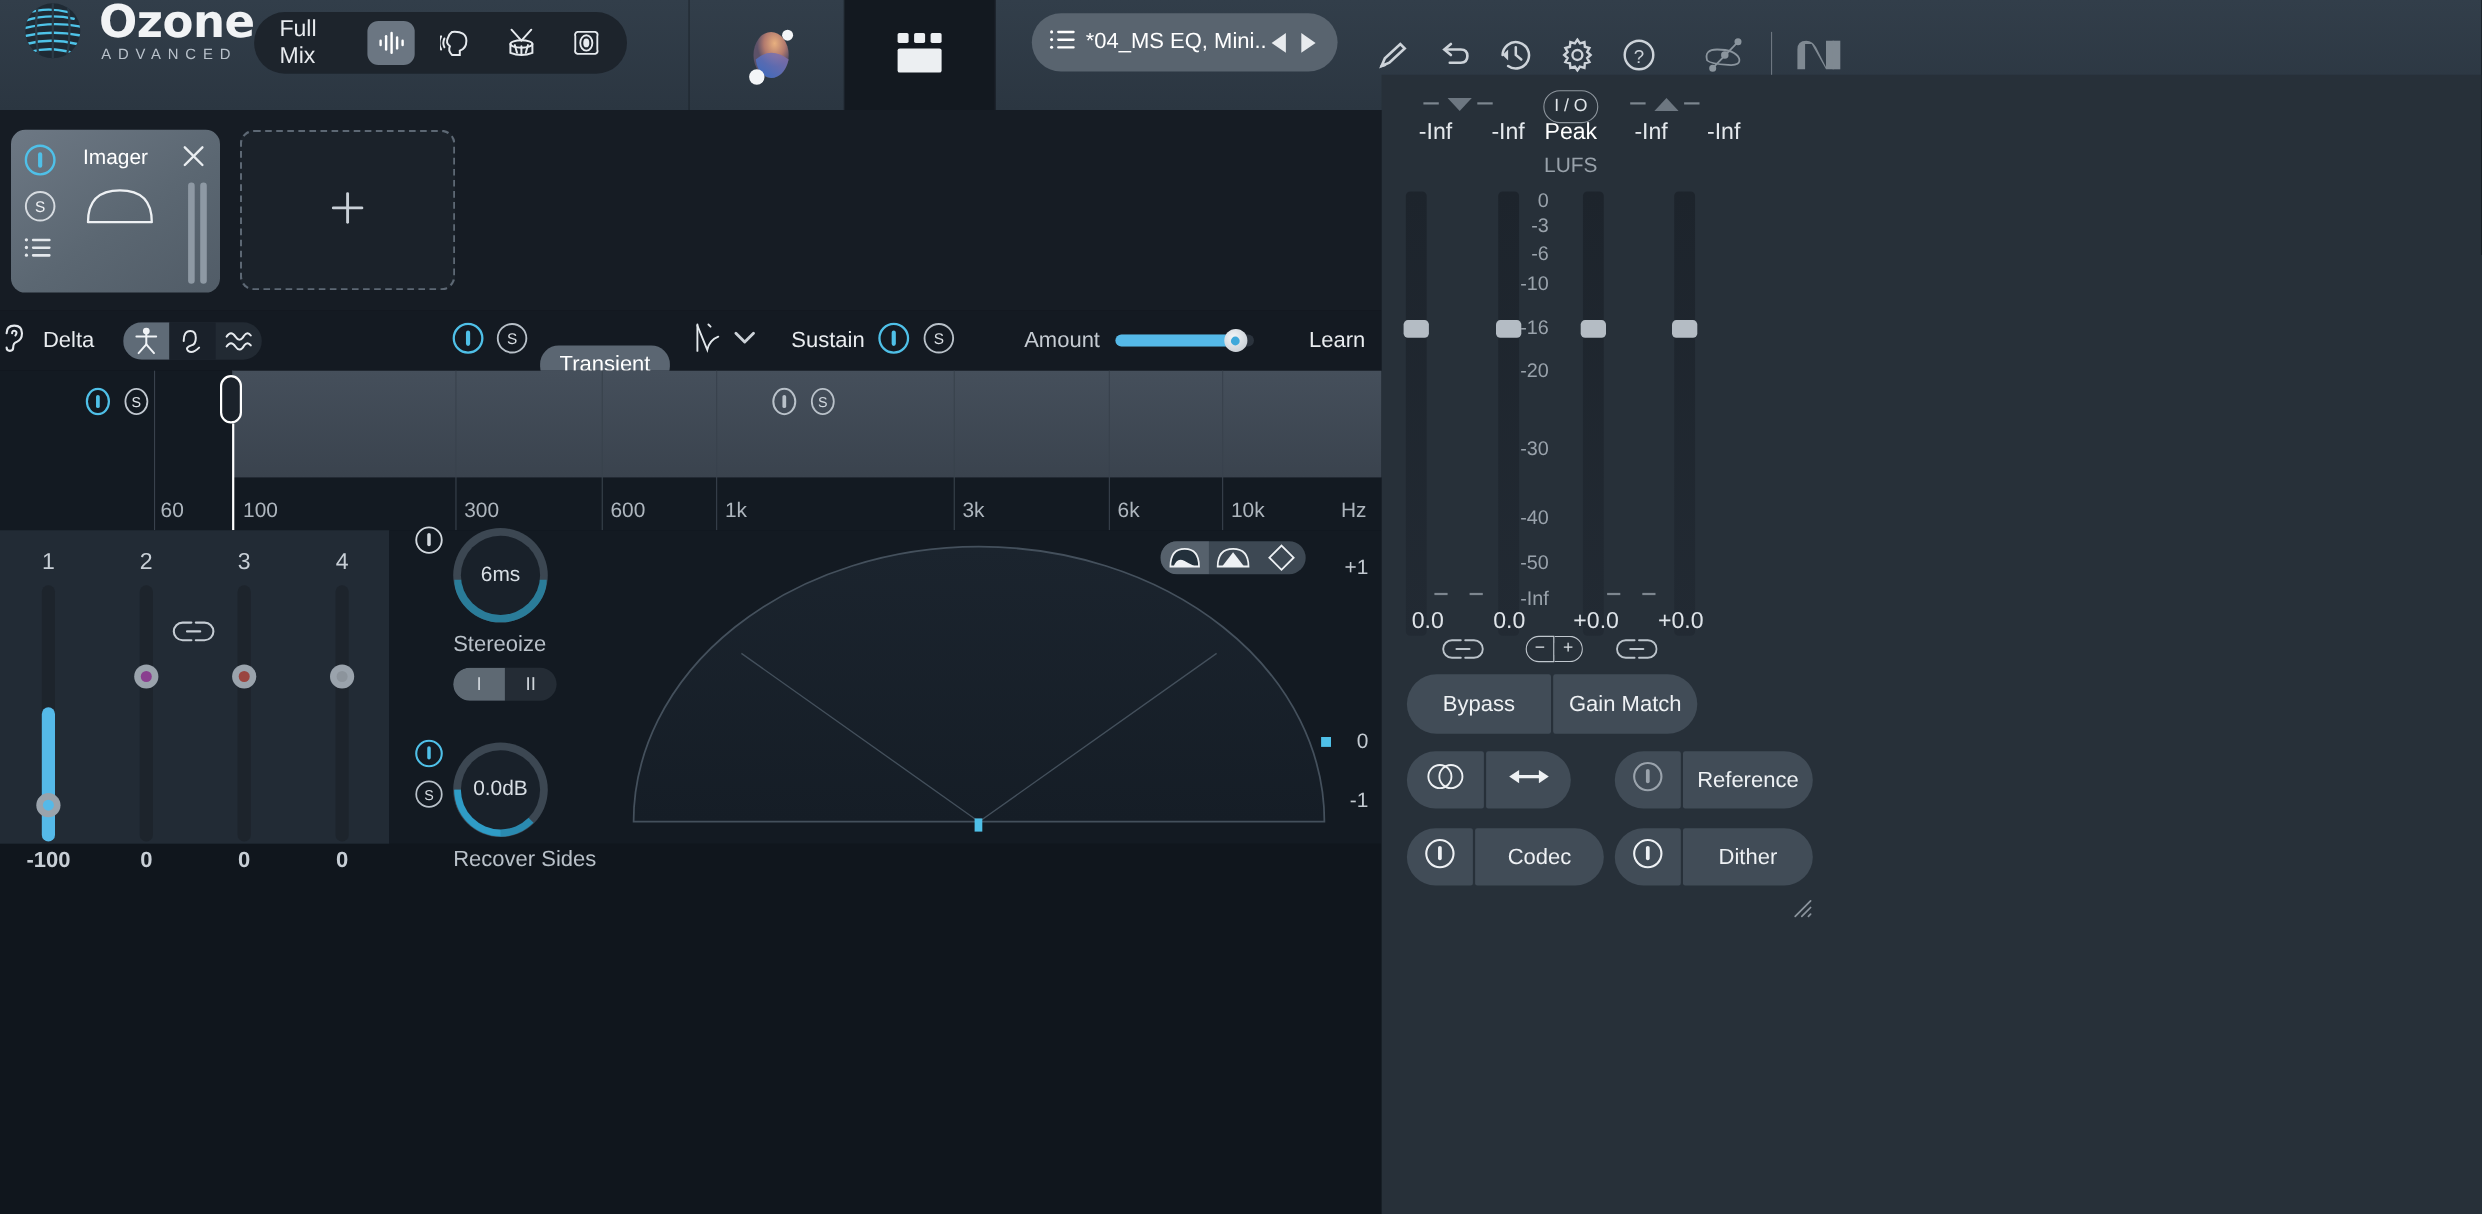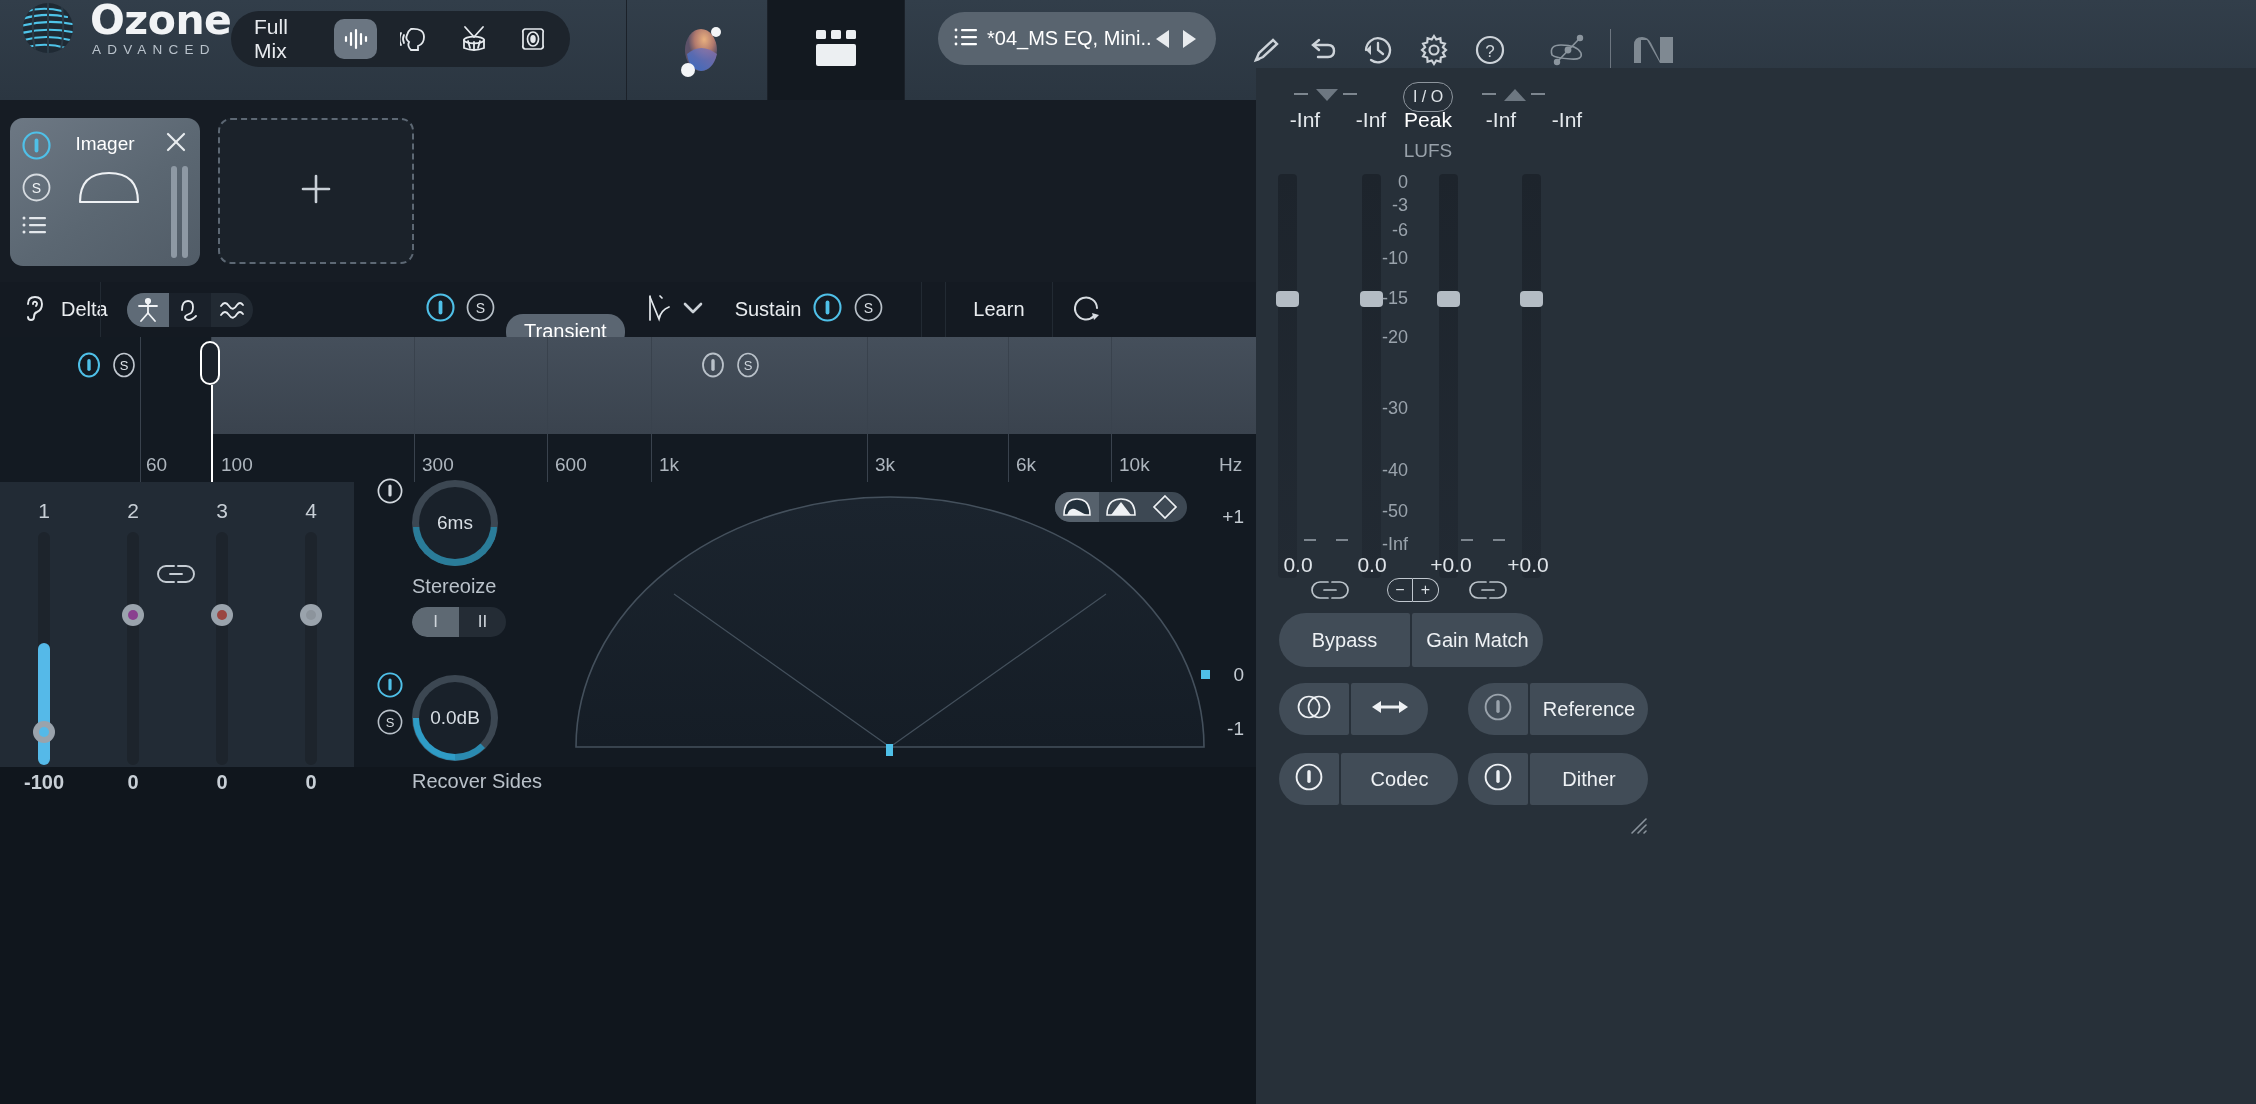--- a/index.html
+++ b/index.html
@@ -472,21 +472,21 @@
             <g stroke="#c9d0d7" stroke-width="2.6" stroke-linecap="round">
               <line x1="17" y1="4" x2="17" y2="30"></line>
               <line x1="4" y1="17" x2="30" y2="17"></line>
             </g>
           </svg>
       </span>
     </div>
   </div>
 
   <div class="deltabar">
-    <div class="db-cell" style="padding-left:22px; gap:13px; width:100px">
+    <div class="db-cell" style="gap:13px; width:100px">
       <span>
         <svg width="26" height="28" viewBox="0 0 26 28">
             <g stroke="#e4e8ec" stroke-width="1.9" fill="none" stroke-linecap="round">
               <path d="M6 10 Q6 3 13 3 Q20 3 20 10 Q20 16 15 18 Q12 19 12 23 Q12 26 9 26 Q6 26 6 23"></path>
               <path d="M11 10 Q11 7 14 8 Q16 9 14 12"></path>
             </g>
           </svg>
       </span>
       <span class="db-text">Delta</span>
     </div>
@@ -561,20 +561,27 @@
           </svg>
       </span>
       <span>
         <svg width="29" height="29" viewBox="0 0 29 29">
             <circle cx="14.5" cy="14.5" r="13" fill="none" stroke="#b8c0c8" stroke-width="1.7"></circle>
             <text x="14.5" y="20" font-size="14" fill="#d9dee3" text-anchor="middle" font-family="Liberation Sans, sans-serif">S</text>
           </svg>
       </span>
     </div>
     <div class="db-sep" style="margin-left:38px"></div>
+    <div class="db-cell" style="gap:14px; padding-left:25px">
+      <span class="db-muted">Amount</span>
+      <div class="slider-track">
+        <div class="slider-fill" id="amt-fill" style="width: 115.92px;"></div>
+        <div class="slider-knob" id="amt-knob" style="left: 98.6px;"></div>
+      </div>
+    </div>
     <div class="db-sep" style="margin-left:23px"></div>
     <div class="db-cell" style="padding:0 27px">
       <span class="db-text">Learn</span>
     </div>
     <div class="db-sep"></div>
     <div class="db-cell" style="padding:0 16px">
       <span>
         <svg width="34" height="34" viewBox="0 0 34 34">
             <g stroke="#d7dce1" stroke-width="2" fill="none" stroke-linecap="round">
               <path d="M28 17 A11 11 0 1 0 25 25"></path>
@@ -817,21 +824,21 @@
       <div class="mtr-thumb" style="top:117px"></div>
     </div>
     <div class="mtr" style="left:266px; top:106px; height:404px">
       <div class="mtr-thumb" style="top:117px"></div>
     </div>
 
     <div class="scalelbl" style="left:118px; top:104px; width:34px">0</div>
     <div class="scalelbl" style="left:118px; top:127px; width:34px">-3</div>
     <div class="scalelbl" style="left:118px; top:152px; width:34px">-6</div>
     <div class="scalelbl" style="left:113px; top:180px; width:39px">-10</div>
-    <div class="scalelbl" style="left:113px; top:220px; width:39px">-15</div>
+    <div class="scalelbl" style="left:113px; top:220px; width:39px">-16</div>
     <div class="scalelbl" style="left:113px; top:259px; width:39px">-20</div>
     <div class="scalelbl" style="left:113px; top:330px; width:39px">-30</div>
     <div class="scalelbl" style="left:113px; top:392px; width:39px">-40</div>
     <div class="scalelbl" style="left:113px; top:433px; width:39px">-50</div>
     <div class="scalelbl" style="left:113px; top:466px; width:39px">-Inf</div>
 
     <div class="tick" style="left:48px; top:471px; width:12px"></div>
     <div class="tick" style="left:80px; top:471px; width:12px"></div>
     <div class="tick" style="left:205px; top:471px; width:12px"></div>
     <div class="tick" style="left:237px; top:471px; width:12px"></div>

